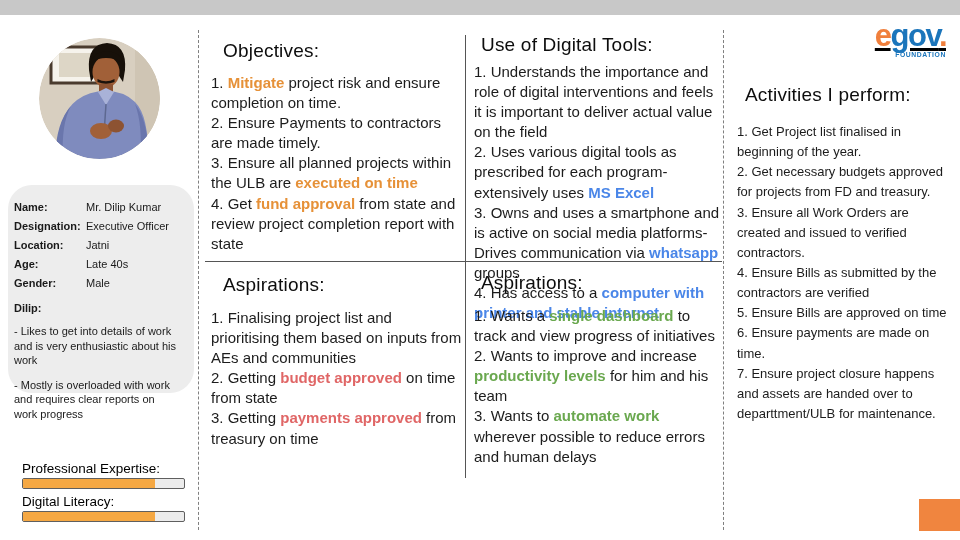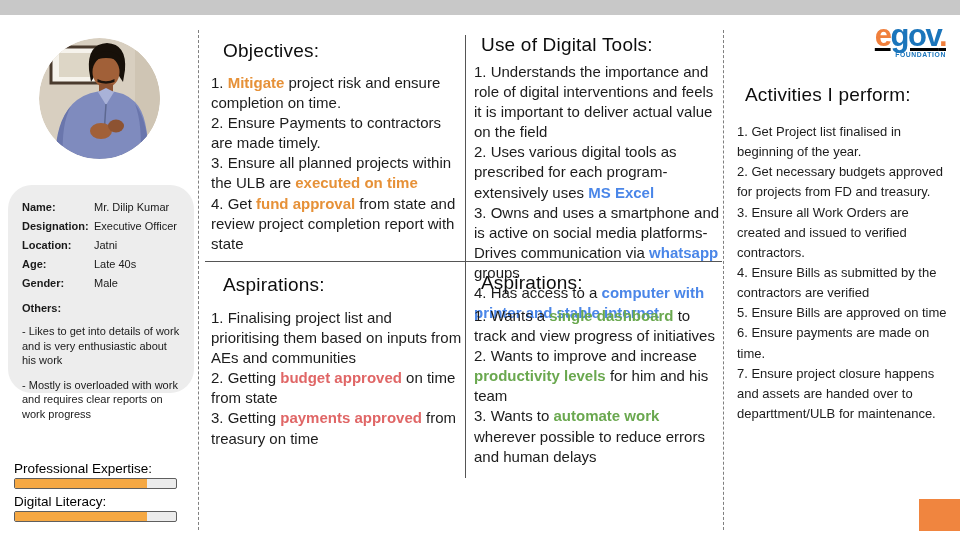--- a/index.html
+++ b/index.html
@@ -7,29 +7,29 @@
   body { font-family:"Liberation Sans", sans-serif; }
   #canvas { position:relative; width:960px; height:540px; background:#fff; overflow:hidden; }
 
   .top-bar { position:absolute; left:0; top:0; width:960px; height:15px; background:#c8c8c8; }
 
   
   .avatar { position:absolute; left:39px; top:38px; width:121px; height:121px; border-radius:50%; overflow:hidden; }
 
   
   .profile-card { position:absolute; left:8px; top:185px; width:186px; height:208px;
-                  background:#ededed; border-radius:24px; padding:16px 14px 0 14px;
+                  background:#ededed; border-radius:24px; padding:16px 14px 0 6px;
                   font-size:11px; color:#1a1a1a; }
   .prow { display:grid; grid-template-columns:72px 1fr; margin-bottom:7px; }
   .plabel { font-weight:700; }
   .pothers-title { font-weight:700; margin-top:13px; }
   .pother { margin-top:10px; line-height:1.32; }
 
   
-  .meters { position:absolute; left:14px; top:461px; width:170px; }
+  .meters { position:absolute; left:22px; top:461px; width:170px; }
   .meter-label { font-size:13.5px; color:#000; margin-bottom:2px; }
   .meter-track { width:163px; height:11px; background:#ececec; border:1px solid #5f5f5f; border-radius:2px; margin-bottom:5px; overflow:hidden; }
   .meter-fill { height:100%; }
 
   
   .vline-dashed { position:absolute; top:30px; height:500px; width:0; border-left:1px dashed #7f7f7f; }
   .vline-solid  { position:absolute; top:35px; height:443px; width:0; border-left:1px solid #555; }
   .hline-solid  { position:absolute; left:205px; top:261px; width:517px; height:0; border-top:1px solid #555; }
 
   
@@ -109,21 +109,21 @@
         </div>
         <div class="prow">
           <span class="plabel">Age:</span>
           <span>Late 40s</span>
         </div>
         <div class="prow">
           <span class="plabel">Gender:</span>
           <span>Male</span>
         </div>
       </div>
-    <div class="pothers-title">Others:</div>
+    <div class="pothers-title">Dilip:</div>
     <div class="pother">- Likes to get into details of work and is very enthusiastic about his work</div>
     <div class="pother">- Mostly is overloaded with work and requires clear reports on work progress</div>
   </div>
 
   <div class="meters">
     <div class="meter-label">Professional Expertise:</div>
     <div class="meter-track">
       <div class="meter-fill" style="background-color: rgb(245, 168, 67); width: 82%;"></div>
     </div>
     <div class="meter-label">Digital Literacy:</div>

